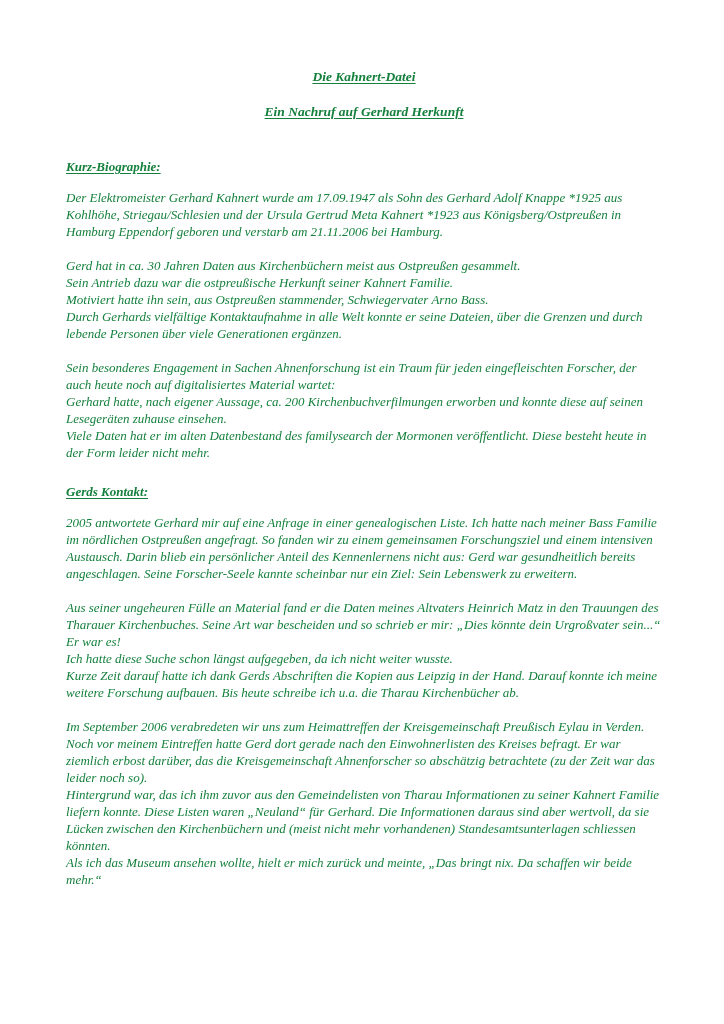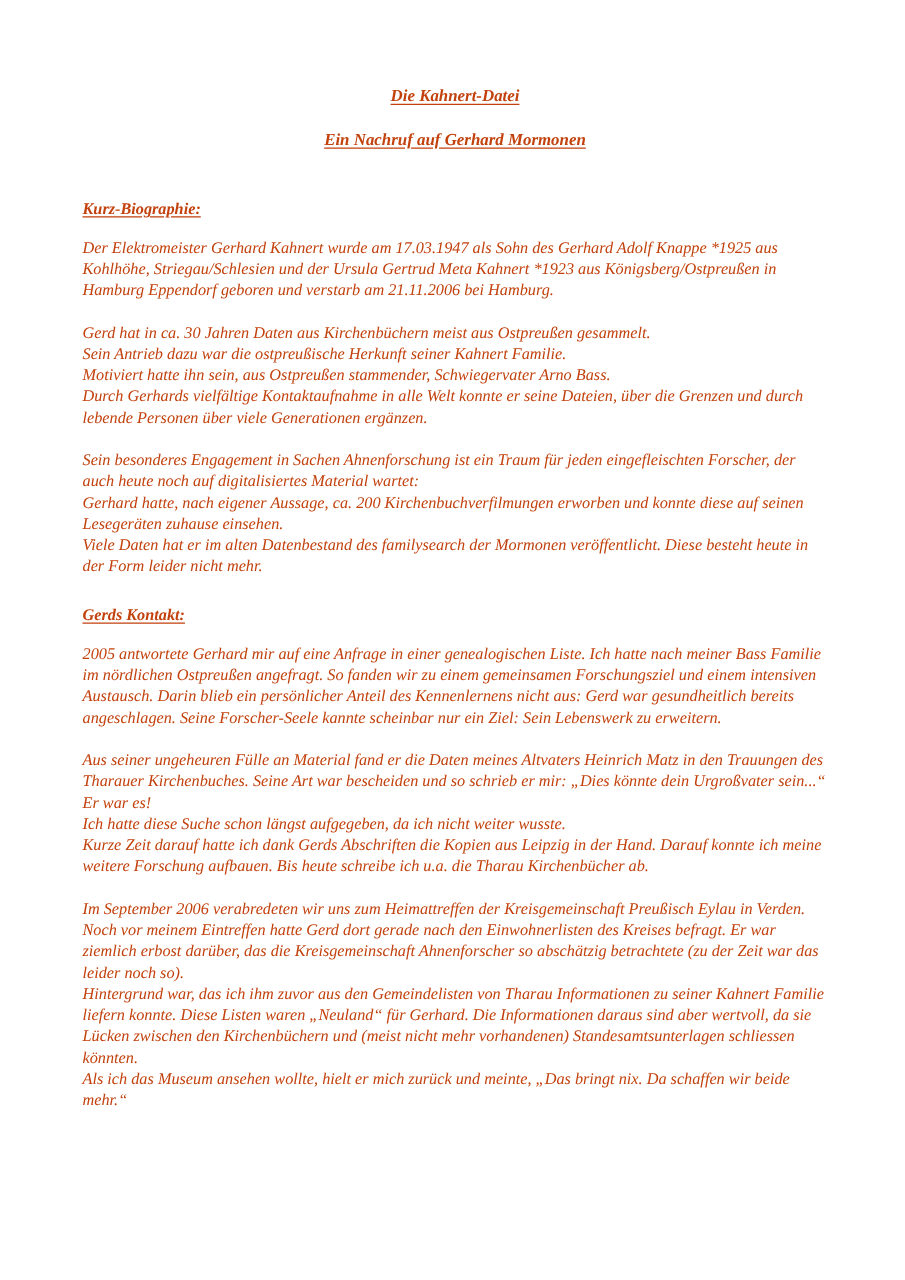--- a/index.html
+++ b/index.html
@@ -12,21 +12,21 @@
     width: 724px;
     height: 1024px;
     box-sizing: border-box;
     background: #ffffff;
     padding: 68px 62px 30px 66px;
     overflow: hidden;
     font-family: "Liberation Serif", "DejaVu Serif", serif;
     font-style: italic;
     font-size: 13px;
     line-height: 17px;
-    color: #c2410c;
+    color: #15803d;
   }
   h1.doc-title, h2.doc-subtitle {
     font-size: 13.5px;
     line-height: 17px;
     font-weight: bold;
     font-style: italic;
     text-align: center;
     text-decoration: underline;
     text-underline-offset: 2px;
   }
@@ -48,26 +48,26 @@
   }
   section { margin: 0; }
 </style>
 </head>
 <body>
 
 <div class="page">
 
   <h1 class="doc-title">Die Kahnert-Datei</h1>
 
-  <h2 class="doc-subtitle">Ein Nachruf auf Gerhard Mormonen</h2>
+  <h2 class="doc-subtitle">Ein Nachruf auf Gerhard Herkunft</h2>
 
   <section>
     <h3 class="section-heading">Kurz-Biographie:</h3>
 
-    <p class="para">Der Elektromeister Gerhard Kahnert wurde am 17.03.1947 als Sohn des Gerhard Adolf Knappe *1925 aus Kohlhöhe, Striegau/Schlesien und der Ursula Gertrud Meta Kahnert *1923 aus Königsberg/Ostpreußen in Hamburg Eppendorf geboren und verstarb am 21.11.2006 bei Hamburg.</p>
+    <p class="para">Der Elektromeister Gerhard Kahnert wurde am 17.09.1947 als Sohn des Gerhard Adolf Knappe *1925 aus Kohlhöhe, Striegau/Schlesien und der Ursula Gertrud Meta Kahnert *1923 aus Königsberg/Ostpreußen in Hamburg Eppendorf geboren und verstarb am 21.11.2006 bei Hamburg.</p>
 
     <p class="para">Gerd hat in ca. 30 Jahren Daten aus Kirchenbüchern meist aus Ostpreußen gesammelt.
 Sein Antrieb dazu war die ostpreußische Herkunft seiner Kahnert Familie.
 Motiviert hatte ihn sein, aus Ostpreußen stammender, Schwiegervater Arno Bass.
 Durch Gerhards vielfältige Kontaktaufnahme in alle Welt konnte er seine Dateien, über die Grenzen und durch lebende Personen über viele Generationen ergänzen.</p>
 
     <p class="para">Sein besonderes Engagement in Sachen Ahnenforschung ist ein Traum für jeden eingefleischten Forscher, der auch heute noch auf digitalisiertes Material wartet:
 Gerhard hatte, nach eigener Aussage, ca. 200 Kirchenbuchverfilmungen erworben und konnte diese auf seinen Lesegeräten zuhause einsehen.
 Viele Daten hat er im alten Datenbestand des familysearch der Mormonen veröffentlicht. Diese besteht heute in der Form leider nicht mehr.</p>
   </section>

